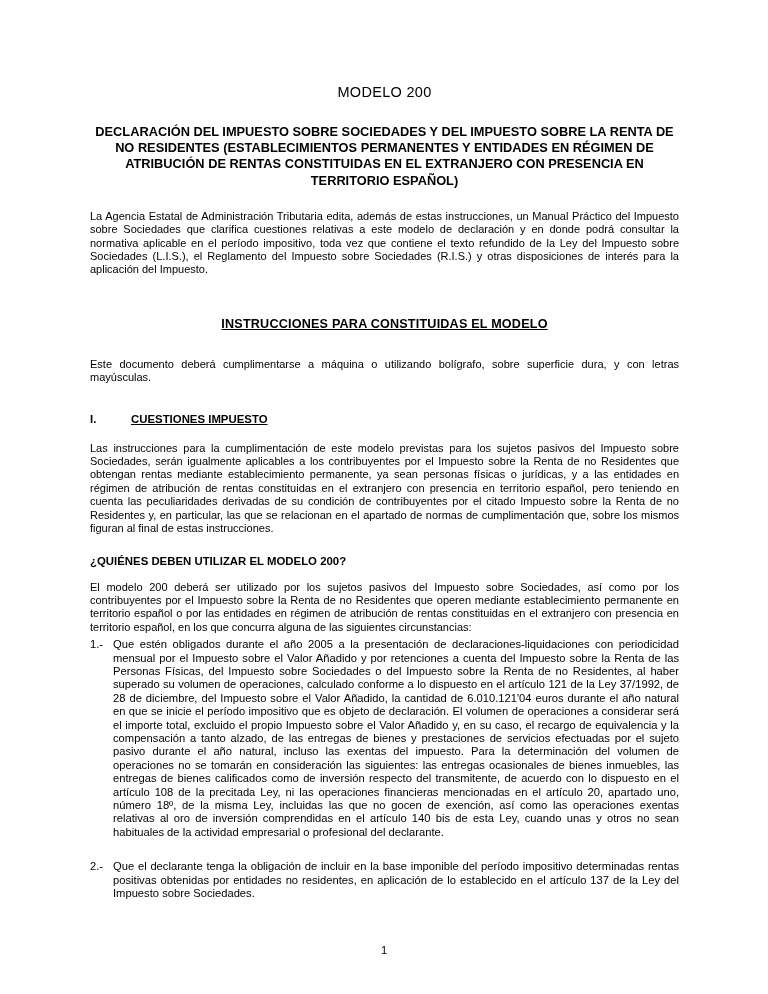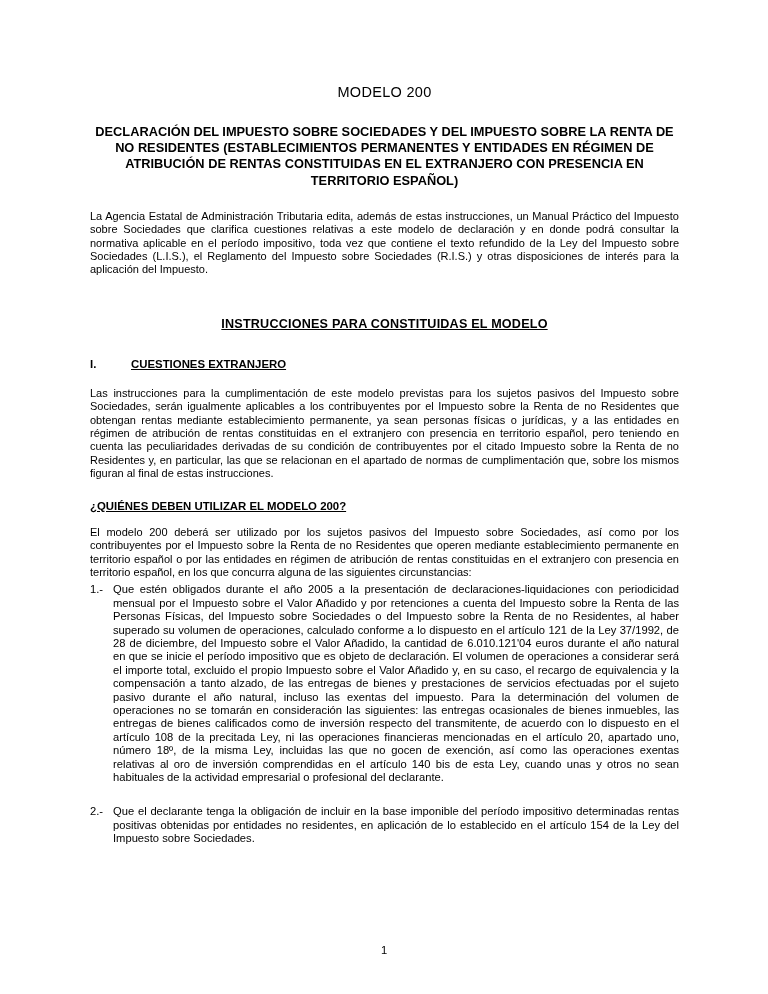--- a/index.html
+++ b/index.html
@@ -66,21 +66,20 @@
   .section-title-text {
     text-decoration: underline;
   }
   .section-body {
     margin-bottom: 19px;
   }
   .sub-heading {
     font-size: 11.4px;
     font-weight: bold;
     margin: 0 0 14px 0;
-    text-decoration: underline;
   }
   .who-para {
     margin-bottom: 4px;
   }
   .list-item {
     position: relative;
     padding-left: 23px;
     font-size: 11.2px;
     line-height: 13.4px;
     text-align: justify;
@@ -106,37 +105,38 @@
 <div class="page">
 
   <h1 class="doc-title">MODELO 200</h1>
 
   <h2 class="doc-subtitle">DECLARACIÓN DEL IMPUESTO SOBRE SOCIEDADES Y DEL IMPUESTO SOBRE LA RENTA DE NO RESIDENTES (ESTABLECIMIENTOS PERMANENTES Y ENTIDADES EN RÉGIMEN DE ATRIBUCIÓN DE RENTAS CONSTITUIDAS EN EL EXTRANJERO CON PRESENCIA EN TERRITORIO ESPAÑOL)</h2>
 
   <p class="para intro-para">La Agencia Estatal de Administración Tributaria edita, además de estas instrucciones, un Manual Práctico del Impuesto sobre Sociedades que clarifica cuestiones relativas a este modelo de declaración y en donde podrá consultar la normativa aplicable en el período impositivo, toda vez que contiene el texto refundido de la Ley del Impuesto sobre Sociedades (L.I.S.), el Reglamento del Impuesto sobre Sociedades (R.I.S.) y otras disposiciones de interés para la aplicación del Impuesto.</p>
 
   <h3 class="center-heading">INSTRUCCIONES PARA CONSTITUIDAS EL MODELO</h3>
 
+  <p class="para note-para">Este documento deberá cumplimentarse a máquina o utilizando bolígrafo, sobre superficie dura, y con letras mayúsculas.</p>
 
   <div class="section-heading">
     <span class="section-number">I.</span>
-    <span class="section-title-text">CUESTIONES EXTRANJERO</span>
+    <span class="section-title-text">CUESTIONES IMPUESTO</span>
   </div>
 
   <p class="para section-body">Las instrucciones para la cumplimentación de este modelo previstas para los sujetos pasivos del Impuesto sobre Sociedades, serán igualmente aplicables a los contribuyentes por el Impuesto sobre la Renta de no Residentes que obtengan rentas mediante establecimiento permanente, ya sean personas físicas o jurídicas, y a las entidades en régimen de atribución de rentas constituidas en el extranjero con presencia en territorio español, pero teniendo en cuenta las peculiaridades derivadas de su condición de contribuyentes por el citado Impuesto sobre la Renta de no Residentes y, en particular, las que se relacionan en el apartado de normas de cumplimentación que, sobre los mismos figuran al final de estas instrucciones.</p>
 
   <h4 class="sub-heading">¿QUIÉNES DEBEN UTILIZAR EL MODELO 200?</h4>
 
   <p class="para who-para">El modelo 200 deberá ser utilizado por los sujetos pasivos del Impuesto sobre Sociedades, así como por los contribuyentes por el Impuesto sobre la Renta de no Residentes que operen mediante establecimiento permanente en territorio español o por las entidades en régimen de atribución de rentas constituidas en el extranjero con presencia en territorio español, en los que concurra alguna de las siguientes circunstancias:</p>
 
   <div class="list-item">
     <span class="list-marker">1.-</span>
     <span>Que estén obligados durante el año 2005 a la presentación de declaraciones-liquidaciones con periodicidad mensual por el Impuesto sobre el Valor Añadido y por retenciones a cuenta del Impuesto sobre la Renta de las Personas Físicas, del Impuesto sobre Sociedades o del Impuesto sobre la Renta de no Residentes, al haber superado su volumen de operaciones, calculado conforme a lo dispuesto en el artículo 121 de la Ley 37/1992, de 28 de diciembre, del Impuesto sobre el Valor Añadido, la cantidad de 6.010.121'04 euros durante el año natural en que se inicie el período impositivo que es objeto de declaración. El volumen de operaciones a considerar será el importe total, excluido el propio Impuesto sobre el Valor Añadido y, en su caso, el recargo de equivalencia y la compensación a tanto alzado, de las entregas de bienes y prestaciones de servicios efectuadas por el sujeto pasivo durante el año natural, incluso las exentas del impuesto. Para la determinación del volumen de operaciones no se tomarán en consideración las siguientes: las entregas ocasionales de bienes inmuebles, las entregas de bienes calificados como de inversión respecto del transmitente, de acuerdo con lo dispuesto en el artículo 108 de la precitada Ley, ni las operaciones financieras mencionadas en el artículo 20, apartado uno, número 18º, de la misma Ley, incluidas las que no gocen de exención, así como las operaciones exentas relativas al oro de inversión comprendidas en el artículo 140 bis de esta Ley, cuando unas y otros no sean habituales de la actividad empresarial o profesional del declarante.</span>
   </div>
 
   <div class="list-item">
     <span class="list-marker">2.-</span>
-    <span>Que el declarante tenga la obligación de incluir en la base imponible del período impositivo determinadas rentas positivas obtenidas por entidades no residentes, en aplicación de lo establecido en el artículo 154 de la Ley del Impuesto sobre Sociedades.</span>
+    <span>Que el declarante tenga la obligación de incluir en la base imponible del período impositivo determinadas rentas positivas obtenidas por entidades no residentes, en aplicación de lo establecido en el artículo 137 de la Ley del Impuesto sobre Sociedades.</span>
   </div>
 
   <div class="page-number">1</div>
 
 </div>
 
 </body></html>

